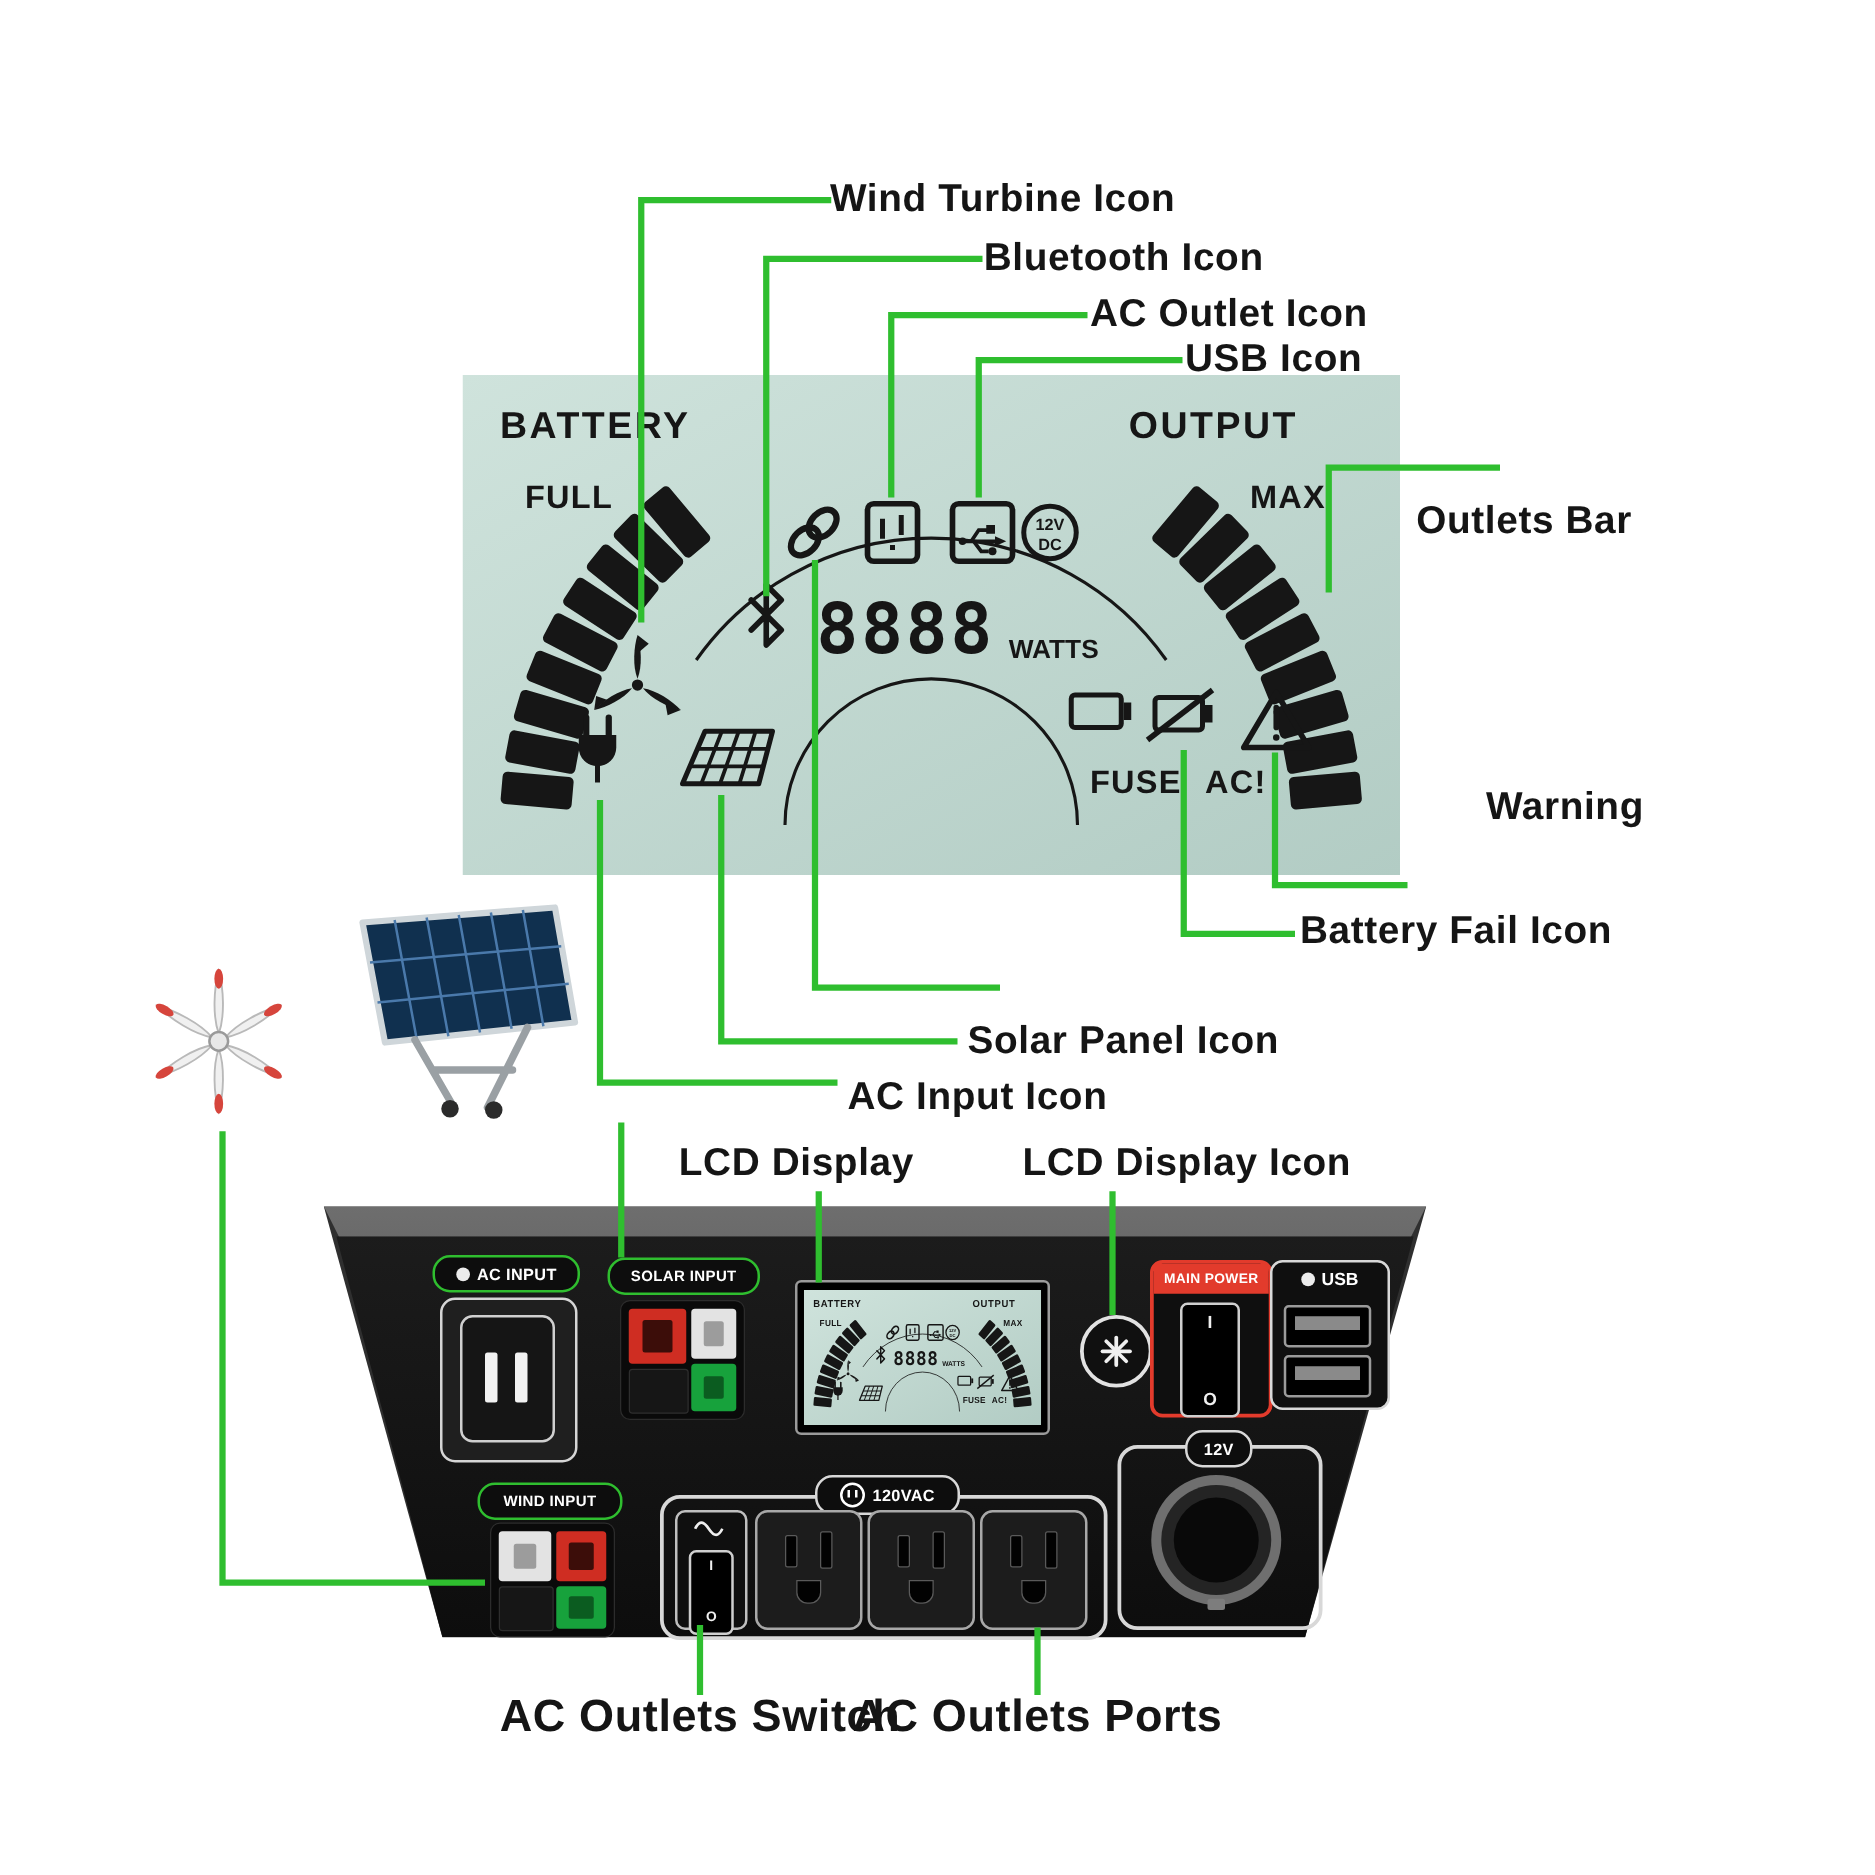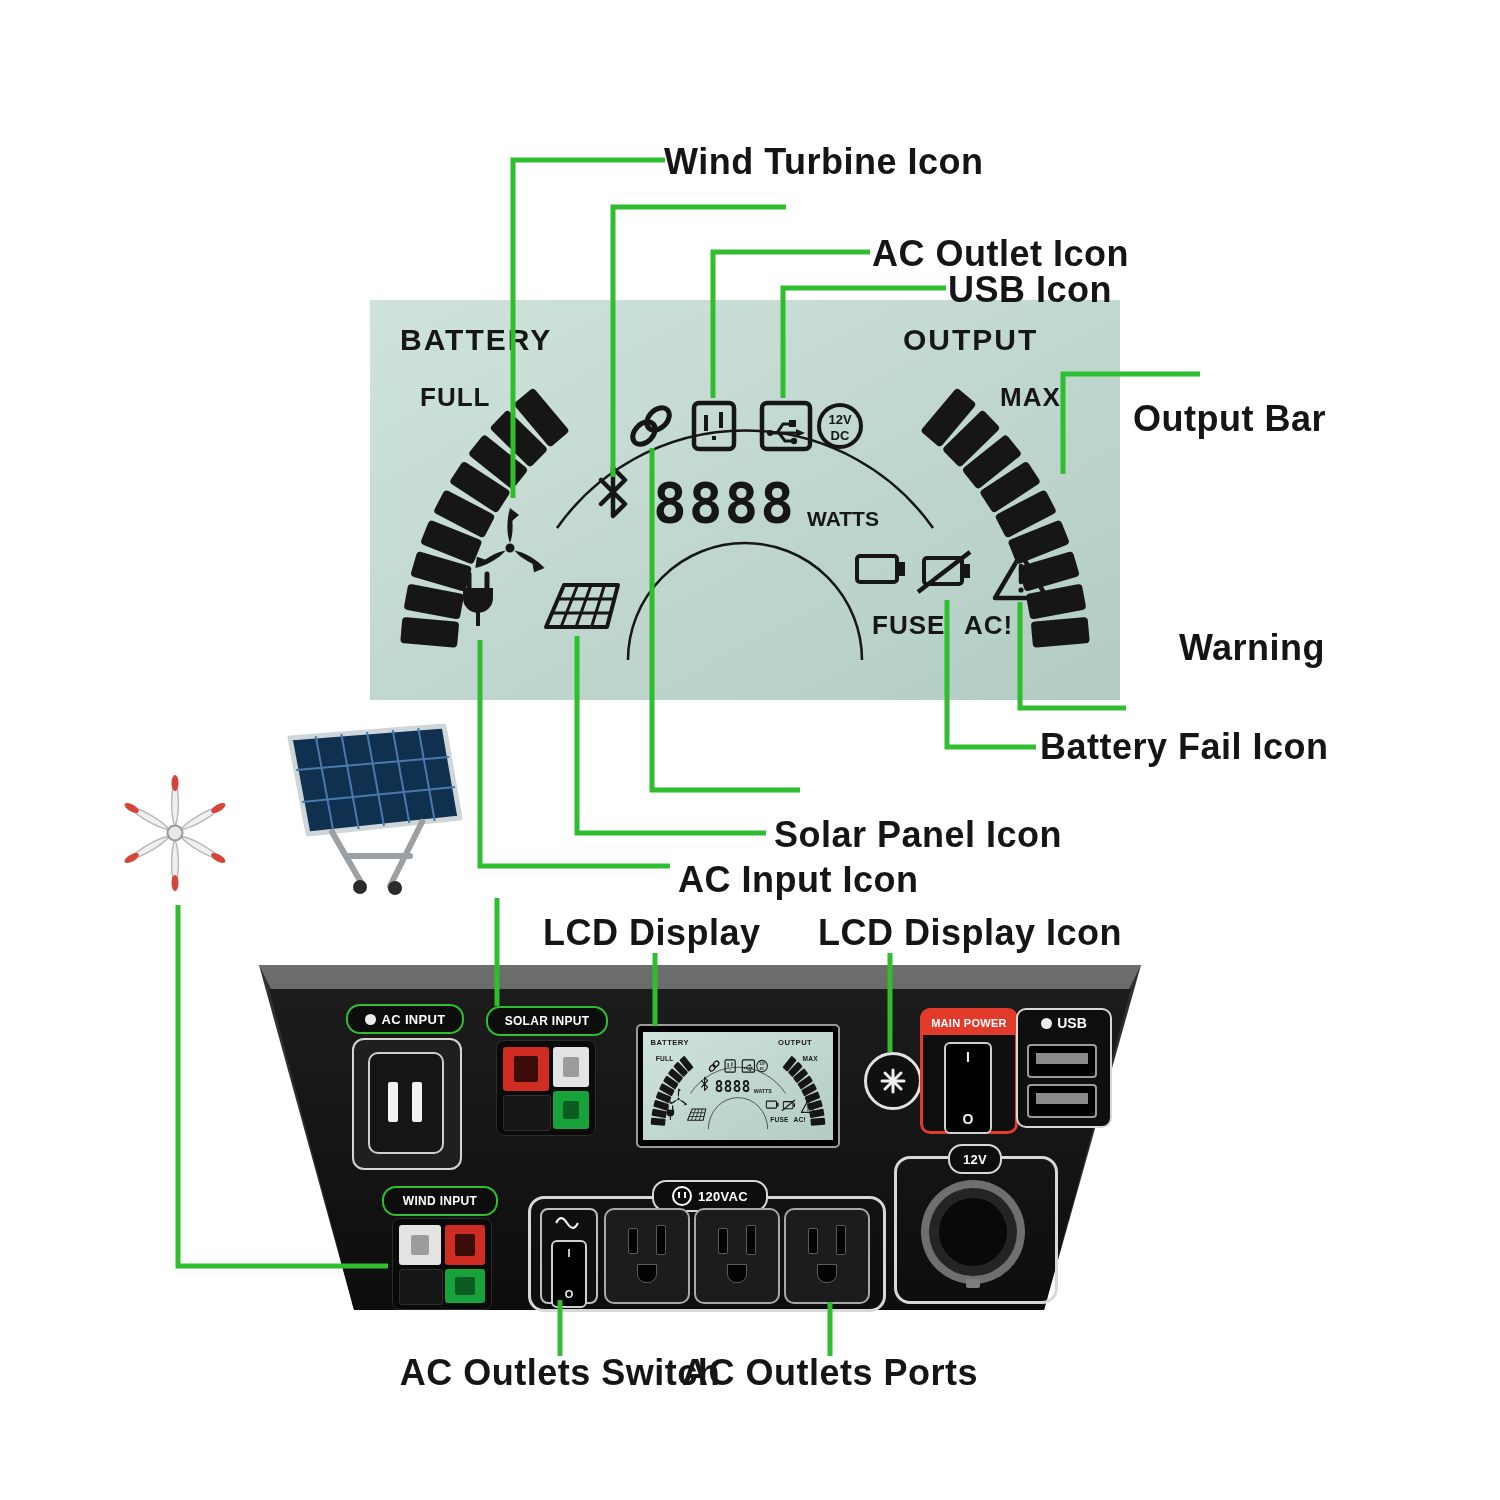--- a/index.html
+++ b/index.html
@@ -1,20 +1,20 @@
 <!DOCTYPE html>
 <html><head>
 <meta charset="utf-8">
 <style>
   html,body{margin:0;padding:0;background:#ffffff;}
   .stage{position:relative;width:1500px;height:1500px;background:#ffffff;overflow:hidden;
          font-family:"Liberation Sans",sans-serif;}
 
   
-  .callout{position:absolute;font-weight:700;font-size:36px;color:#151515;white-space:nowrap;letter-spacing:.5px;}
+  .callout{position:absolute;font-weight:700;font-size:31px;color:#151515;white-space:nowrap;letter-spacing:.5px;}
   .callout.center{text-align:center;}
   .callout.bottom{font-size:36px;transform:translateX(-50%);}
 
   
   .lines{position:absolute;left:0;top:0;pointer-events:none;}
   .cl{fill:none;stroke:#2fbe2f;stroke-width:5;}
 
   
   .lcd-big{position:absolute;left:370px;top:300px;}
   .lt-big{font:700 30px "Liberation Sans",sans-serif;fill:#161616;letter-spacing:2px;}
@@ -398,23 +398,24 @@
     <polyline class="cl" points="670,866 480,866 480,640"></polyline>
     <polyline class="cl" points="497,898 497,1006"></polyline>
     <polyline class="cl" points="178,905 178,1266 388,1266"></polyline>
     <polyline class="cl" points="655,953 655,1026"></polyline>
     <polyline class="cl" points="890,953 890,1052"></polyline>
     <polyline class="cl" points="560,1300 560,1356"></polyline>
     <polyline class="cl" points="830,1302 830,1356"></polyline>
   </svg>
 
   <div class="callout" style="left:664px;top:141px;">Wind Turbine Icon</div>
+  <div class="callout" style="left:787px;top:188px;">Bluetooth Icon</div>
   <div class="callout" style="left:872px;top:233px;">AC Outlet Icon</div>
   <div class="callout" style="left:948px;top:269px;">USB Icon</div>
-  <div class="callout" style="left:1133px;top:398px;">Output Bar</div>
+  <div class="callout" style="left:1133px;top:398px;">Outlets Bar</div>
   <div class="callout center" style="left:1132px;top:627px;width:240px;">Warning</div>
   <div class="callout" style="left:1040px;top:726px;">Battery Fail Icon</div>
   <div class="callout" style="left:774px;top:814px;">Solar Panel Icon</div>
   <div class="callout" style="left:678px;top:847px;margin-top:12px;">AC Input Icon</div>
   <div class="callout" style="left:543px;top:912px;">LCD Display</div>
   <div class="callout" style="left:818px;top:912px;">LCD Display Icon</div>
   <div class="callout bottom" style="left:830px;top:1352px;">AC Outlets Ports</div>
   <div class="callout bottom" style="left:560px;top:1352px;">AC Outlets Switch</div>
 
 </div>

